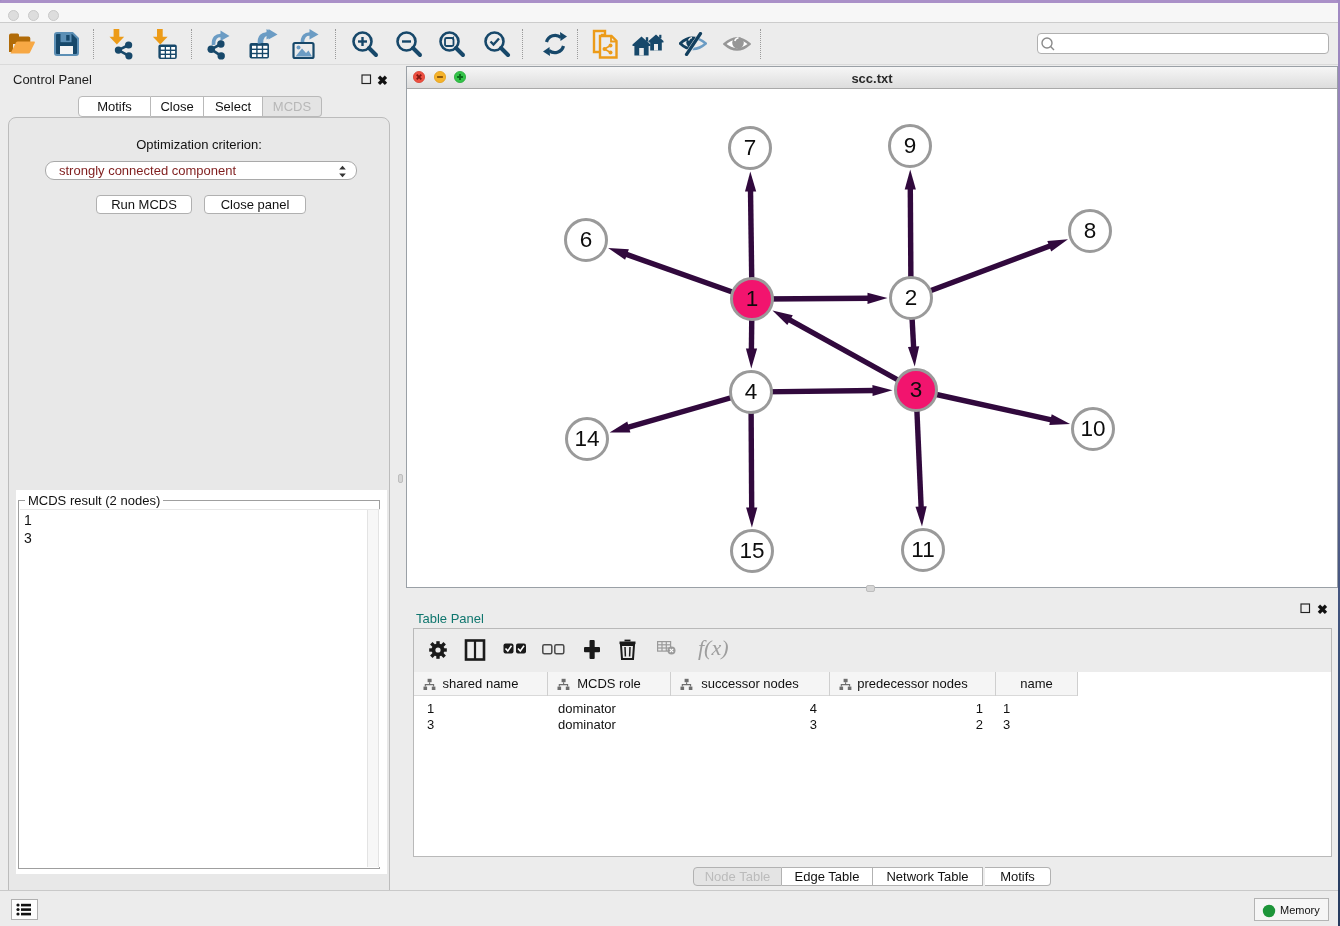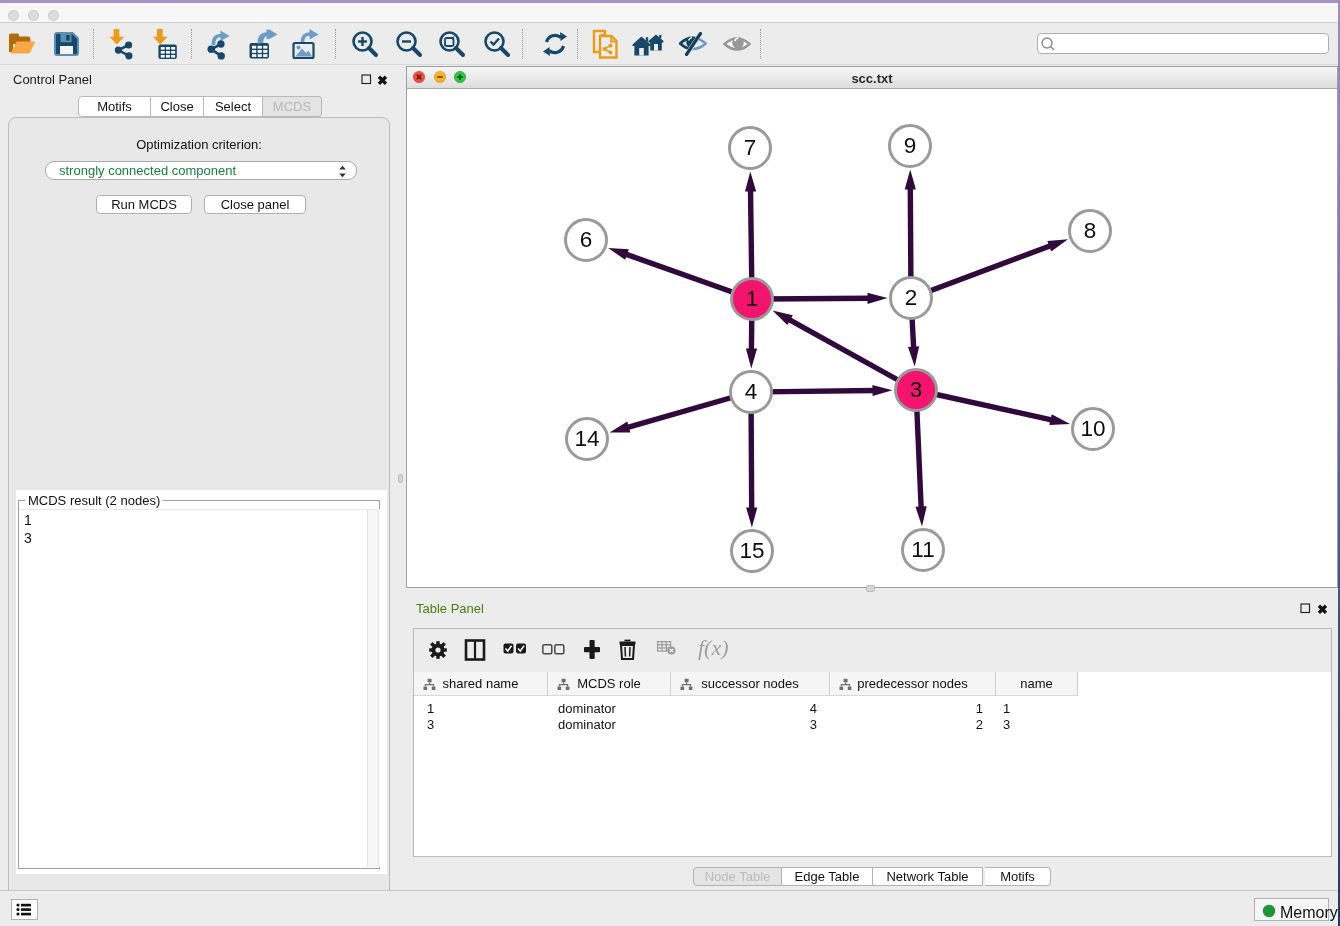--- a/index.html
+++ b/index.html
@@ -13,34 +13,34 @@
 .ticon{position:absolute;top:6px}
 .tsep{position:absolute;top:5px;height:30px;width:0;border-left:1px dotted #9a9a9a}
 #searchbox{position:absolute;left:1037px;top:33px;width:292px;height:21px;background:#ffffff;border:1px solid #b0b0b0;border-radius:4px}
 
 #cpanel{position:absolute;left:0;top:66px;width:393px;height:824px}
 #cphead{position:absolute;left:13px;top:6px;font-size:13px;color:#1c1c1c}
 .winbtn{position:absolute;top:8px;font-size:12px;color:#111}
 .cptab{position:absolute;top:30px;height:21px;background:#fff;border:1px solid #b9b9b9;font-size:13px;color:#111;text-align:center;line-height:20px}
 #cpbody{position:absolute;left:8px;top:51px;width:382px;height:863px;background:#e8e8e8;border:1px solid #bcbcbc;border-radius:8px}
 #optlabel{position:absolute;left:0;top:19px;width:380px;text-align:center;font-size:13px;color:#111}
-#dropdown{position:absolute;left:36px;top:43px;width:312px;height:19px;background:#fff;border:1px solid #a9a9a9;border-radius:9px;font-size:13px;color:#15803d;line-height:17px;padding-left:13px}
+#dropdown{position:absolute;left:36px;top:43px;width:312px;height:19px;background:#fff;border:1px solid #a9a9a9;border-radius:9px;font-size:13px;color:#7f1d1d;line-height:17px;padding-left:13px}
 .btn{position:absolute;height:19px;background:#fff;border:1px solid #b0b0b0;border-radius:4px;font-size:13px;color:#111;text-align:center;line-height:17px}
 #wsub{position:absolute;left:7px;top:372px;width:371px;height:384px;background:#ffffff}
 #groupbox{position:absolute;left:2px;top:10px;width:362px;height:369px;border:1px solid #9f9f9f}
 #grouplabel{position:absolute;left:6px;top:-8px;background:#ffffff;padding:0 3px;font-size:13px;color:#111}
 #resultarea{position:absolute;left:1px;top:8px;width:360px;height:358px;background:#fff;border-top:1px solid #e8e8e8;font-size:14px;color:#111;padding:2px 0 0 4px;line-height:17.5px}
 #resscroll{position:absolute;right:1px;top:0;width:12px;height:357px;background:#f7f7f7;border-left:1px solid #e3e3e3;border-right:1px solid #e3e3e3}
 
 #netwin{position:absolute;left:406px;top:66px;width:932px;height:522px;background:#ffffff;border:1px solid #9aa0a6}
 #nettitle{position:absolute;left:0;top:0;width:930px;height:22px;background:linear-gradient(#f6f6f6,#dddddd);border-bottom:1px solid #a9a9a9}
 #netname{position:absolute;left:0;top:4px;width:930px;text-align:center;font-size:13px;font-weight:bold;color:#2a2a2a}
 
 #tpanel{position:absolute;left:406px;top:597px;width:932px;height:293px}
-#tphead{position:absolute;left:10px;top:4px;font-size:13px;color:#4d7c0f}
+#tphead{position:absolute;left:10px;top:14px;font-size:13px;color:#0f766e}
 #tbox{position:absolute;left:7px;top:31px;width:919px;height:229px;background:#ffffff;border:1px solid #b9b9b9}
 #ttoolbar{position:absolute;left:0;top:0;width:917px;height:43px;background:#ececec}
 #thead{position:absolute;left:0;top:43px;width:664px;height:24px;background:#f5f5f5;border-bottom:1px solid #d9d9d9}
 .th{position:absolute;top:0;height:24px;border-right:1px solid #cfcfcf;font-size:13px;color:#111;text-align:center;line-height:24px}
 .td{position:absolute;font-size:13px;color:#111;height:16px;line-height:16px}
 .ttab{position:absolute;top:270px;height:19px;background:#fff;border:1px solid #b2b2b2;font-size:13px;color:#111;text-align:center;line-height:18px}
 
 #statusbar{position:absolute;left:0;top:890px;width:1338px;height:36px;background:#ececec;border-top:1px solid #c9c9c9}
 #listbtn{position:absolute;left:11px;top:8px;width:27px;height:21px;background:#fdfdfd;border:1px solid #b0b0b0}
 #membtn{position:absolute;left:1254px;top:7px;width:75px;height:23px;background:#f6f6f6;border:1px solid #b4b4b4;font-size:13px;color:#111}
@@ -428,17 +428,17 @@
         <circle cx="6" cy="9.5" r="1.6" fill="#111"></circle>
         <circle cx="6" cy="14" r="1.6" fill="#111"></circle>
         <rect x="9" y="3.8" width="10" height="2.6" fill="#111"></rect>
         <rect x="9" y="8.3" width="10" height="2.6" fill="#111"></rect>
         <rect x="9" y="12.8" width="10" height="2.6" fill="#111"></rect>
       </svg></div>
   <div id="membtn">
       <svg style="position:absolute;left:7px;top:5px" width="14" height="14">
         <circle cx="7" cy="7" r="6.2" fill="#1d9539"></circle>
       </svg>
-      <span style="position:absolute;left:25px;top:5px;font-size:16px">Memory</span>
+      <span style="position:absolute;left:25px;top:5px;font-size:11px">Memory</span>
     </div>
 </div>
 <div class="abs" style="left:398px;top:474px;width:5px;height:9px;background:#d6d6d6;border:1px solid #bdbdbd;border-radius:2px"></div>
 <div class="abs" style="left:866px;top:585px;width:9px;height:7px;background:#d6d6d6;border:1px solid #bdbdbd;border-radius:2px"></div>
 
 </body></html>

